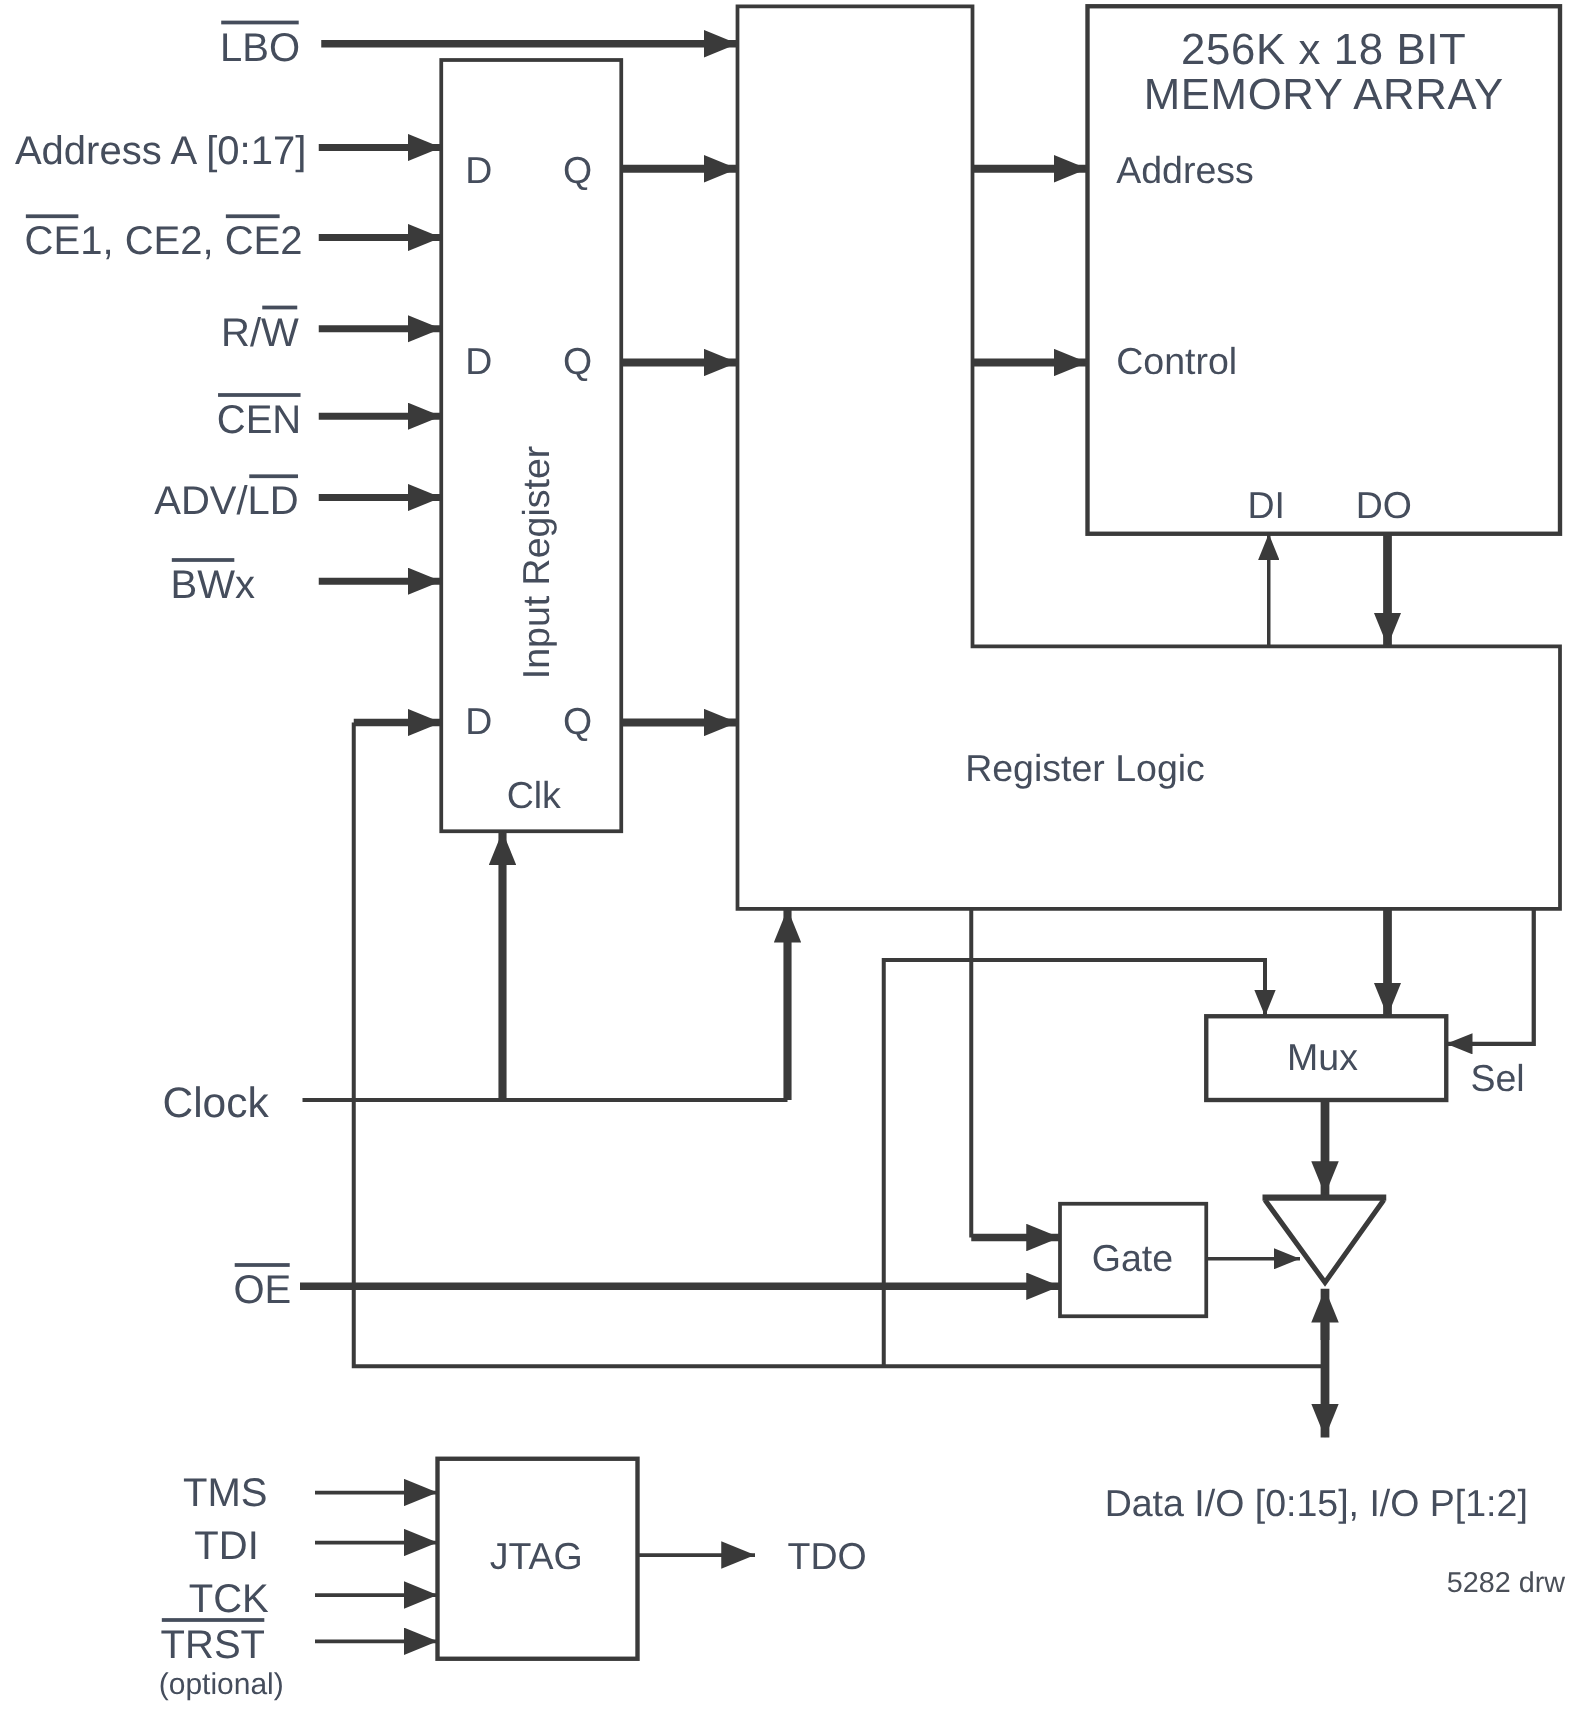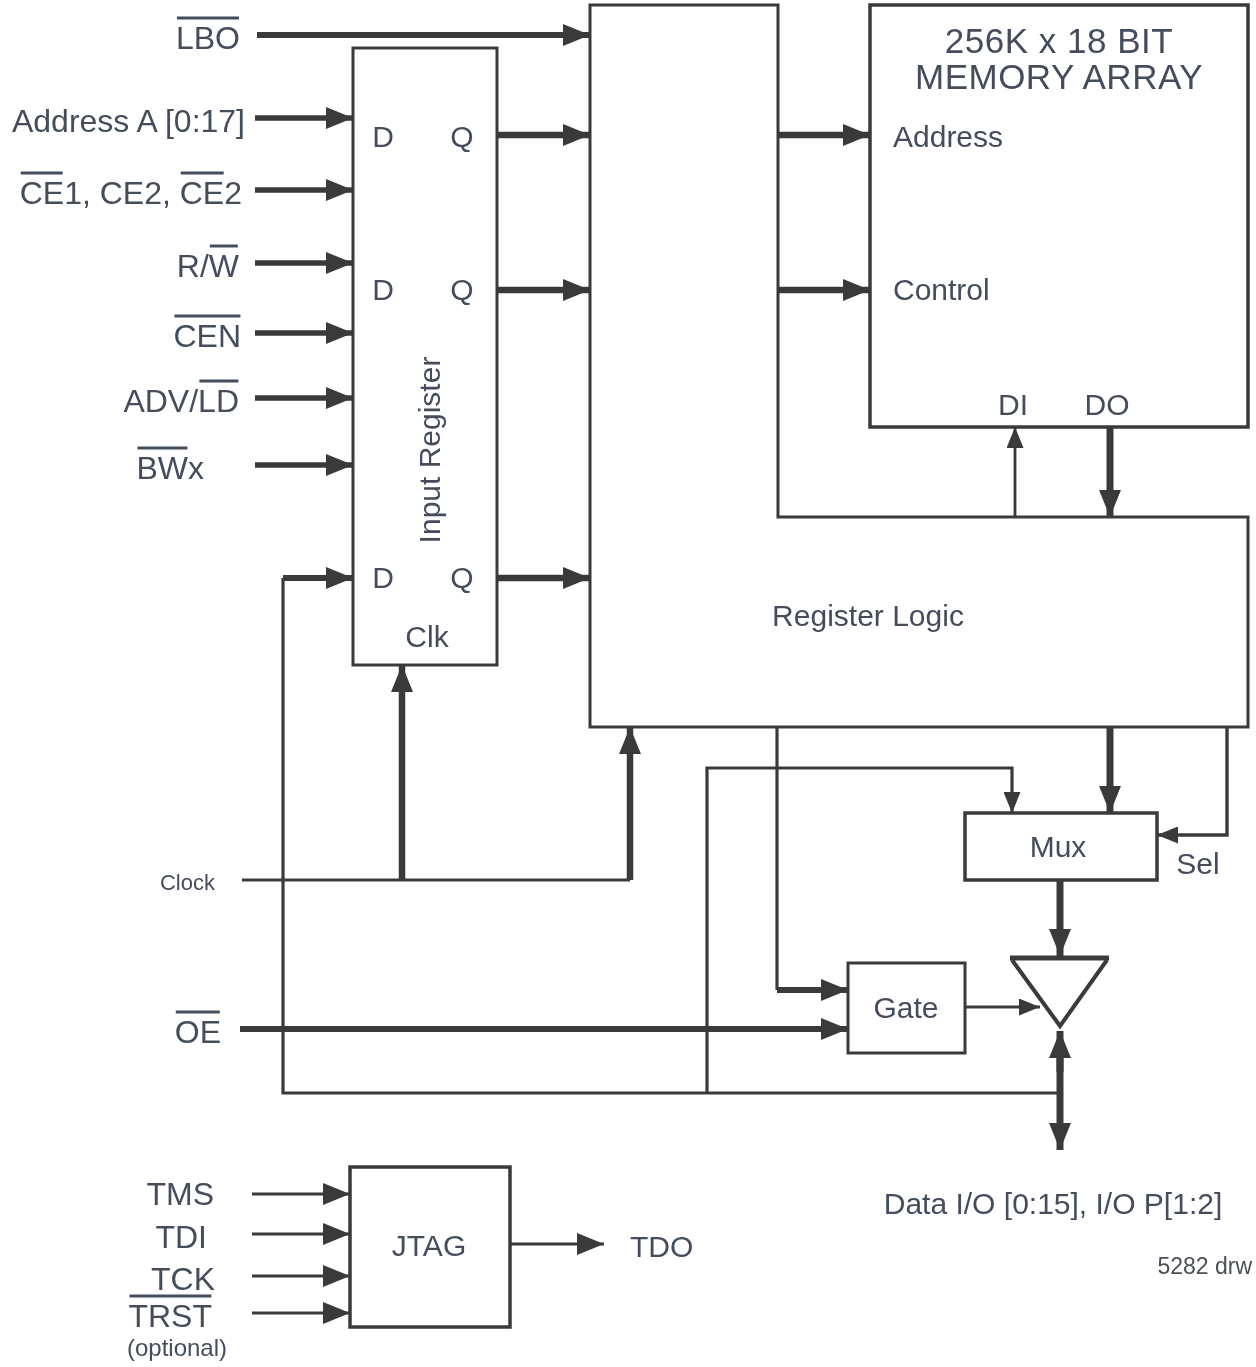--- a/index.html
+++ b/index.html
@@ -19,21 +19,21 @@
   #wires marker path{fill:var(--line);stroke:none;}
   .lbl{position:absolute;white-space:nowrap;font-size:32px;line-height:1;}
   .lbl-r{transform:translate(-100%,-50%);}          
   .lbl-c{transform:translate(-50%,-50%);}           
   .lbl-l{transform:translate(0,-50%);}              
   .rot{transform:translate(-50%,-50%) rotate(-90deg);}
   .seg{display:inline-block;position:relative;padding-top:5px;white-space:pre;}
   .seg.bar::before{content:"";position:absolute;top:0;left:1px;right:1px;height:0;border-top:3px solid currentColor;}
   .big{font-size:35px;letter-spacing:0.5px;}
   .mid{font-size:30px;}
-  .clock-size{font-size:22px;}
+  .clock-size{font-size:34px;}
   .small{font-size:24px;}
   .drw{font-size:23px;color:#4a4f58;}
 </style>
 </head>
 <body>
 
 <div id="stage">
 
   <svg id="wires" viewBox="0 0 1256 1367" xmlns="http://www.w3.org/2000/svg">
     <defs>
@@ -101,21 +101,21 @@
   </svg>
 
   <div class="lbl lbl-r" style="left:240px;top:35px"><span class="seg bar">LBO</span></div>
   <div class="lbl lbl-r" style="left:245px;top:118px"><span class="seg">Address A [0:17]</span></div>
   <div class="lbl lbl-r" style="left:242px;top:190px"><span class="seg bar">CE</span><span class="seg">1, CE2, </span><span class="seg bar">CE</span><span class="seg">2</span></div>
   <div class="lbl lbl-r" style="left:239px;top:263px"><span class="seg">R/</span><span class="seg bar">W</span></div>
   <div class="lbl lbl-r" style="left:241px;top:333px"><span class="seg bar">CEN</span></div>
   <div class="lbl lbl-r" style="left:239px;top:398px"><span class="seg">ADV/</span><span class="seg bar">LD</span></div>
   <div class="lbl lbl-r" style="left:204px;top:465px"><span class="seg bar">BW</span><span class="seg">x</span></div>
   <div class="lbl lbl-r clock-size" style="left:215px;top:880px"><span class="seg">Clock</span></div>
-  <div class="lbl lbl-r" style="left:221px;top:1029px"><span class="seg bar">OE</span></div>
+  <div class="lbl lbl-r" style="left:233px;top:1029px"><span class="seg bar">OE</span></div>
 
   <div class="lbl lbl-c mid" style="left:383px;top:137px">D</div>
   <div class="lbl lbl-c mid" style="left:462px;top:137px">Q</div>
   <div class="lbl lbl-c mid" style="left:383px;top:290px">D</div>
   <div class="lbl lbl-c mid" style="left:462px;top:290px">Q</div>
   <div class="lbl lbl-c mid" style="left:383px;top:578px">D</div>
   <div class="lbl lbl-c mid" style="left:462px;top:578px">Q</div>
   <div class="lbl lbl-c mid" style="left:427px;top:637px">Clk</div>
   <div class="lbl rot mid" style="left:430px;top:450px">Input Register</div>
 

